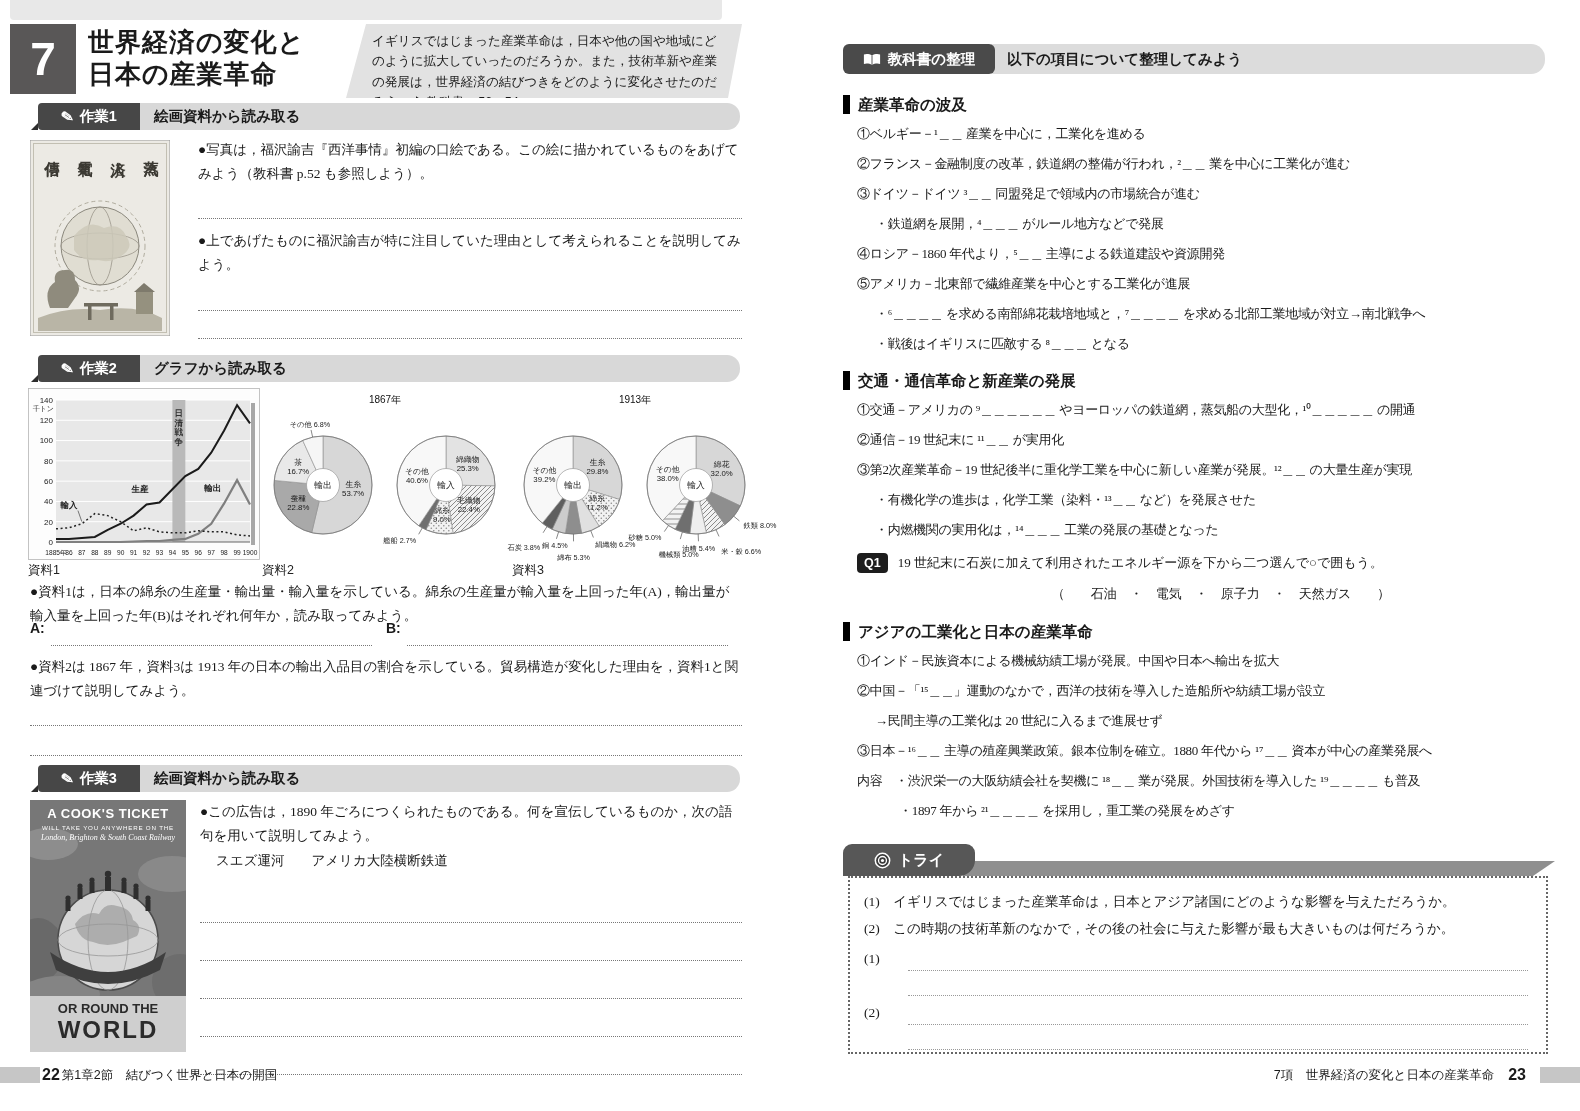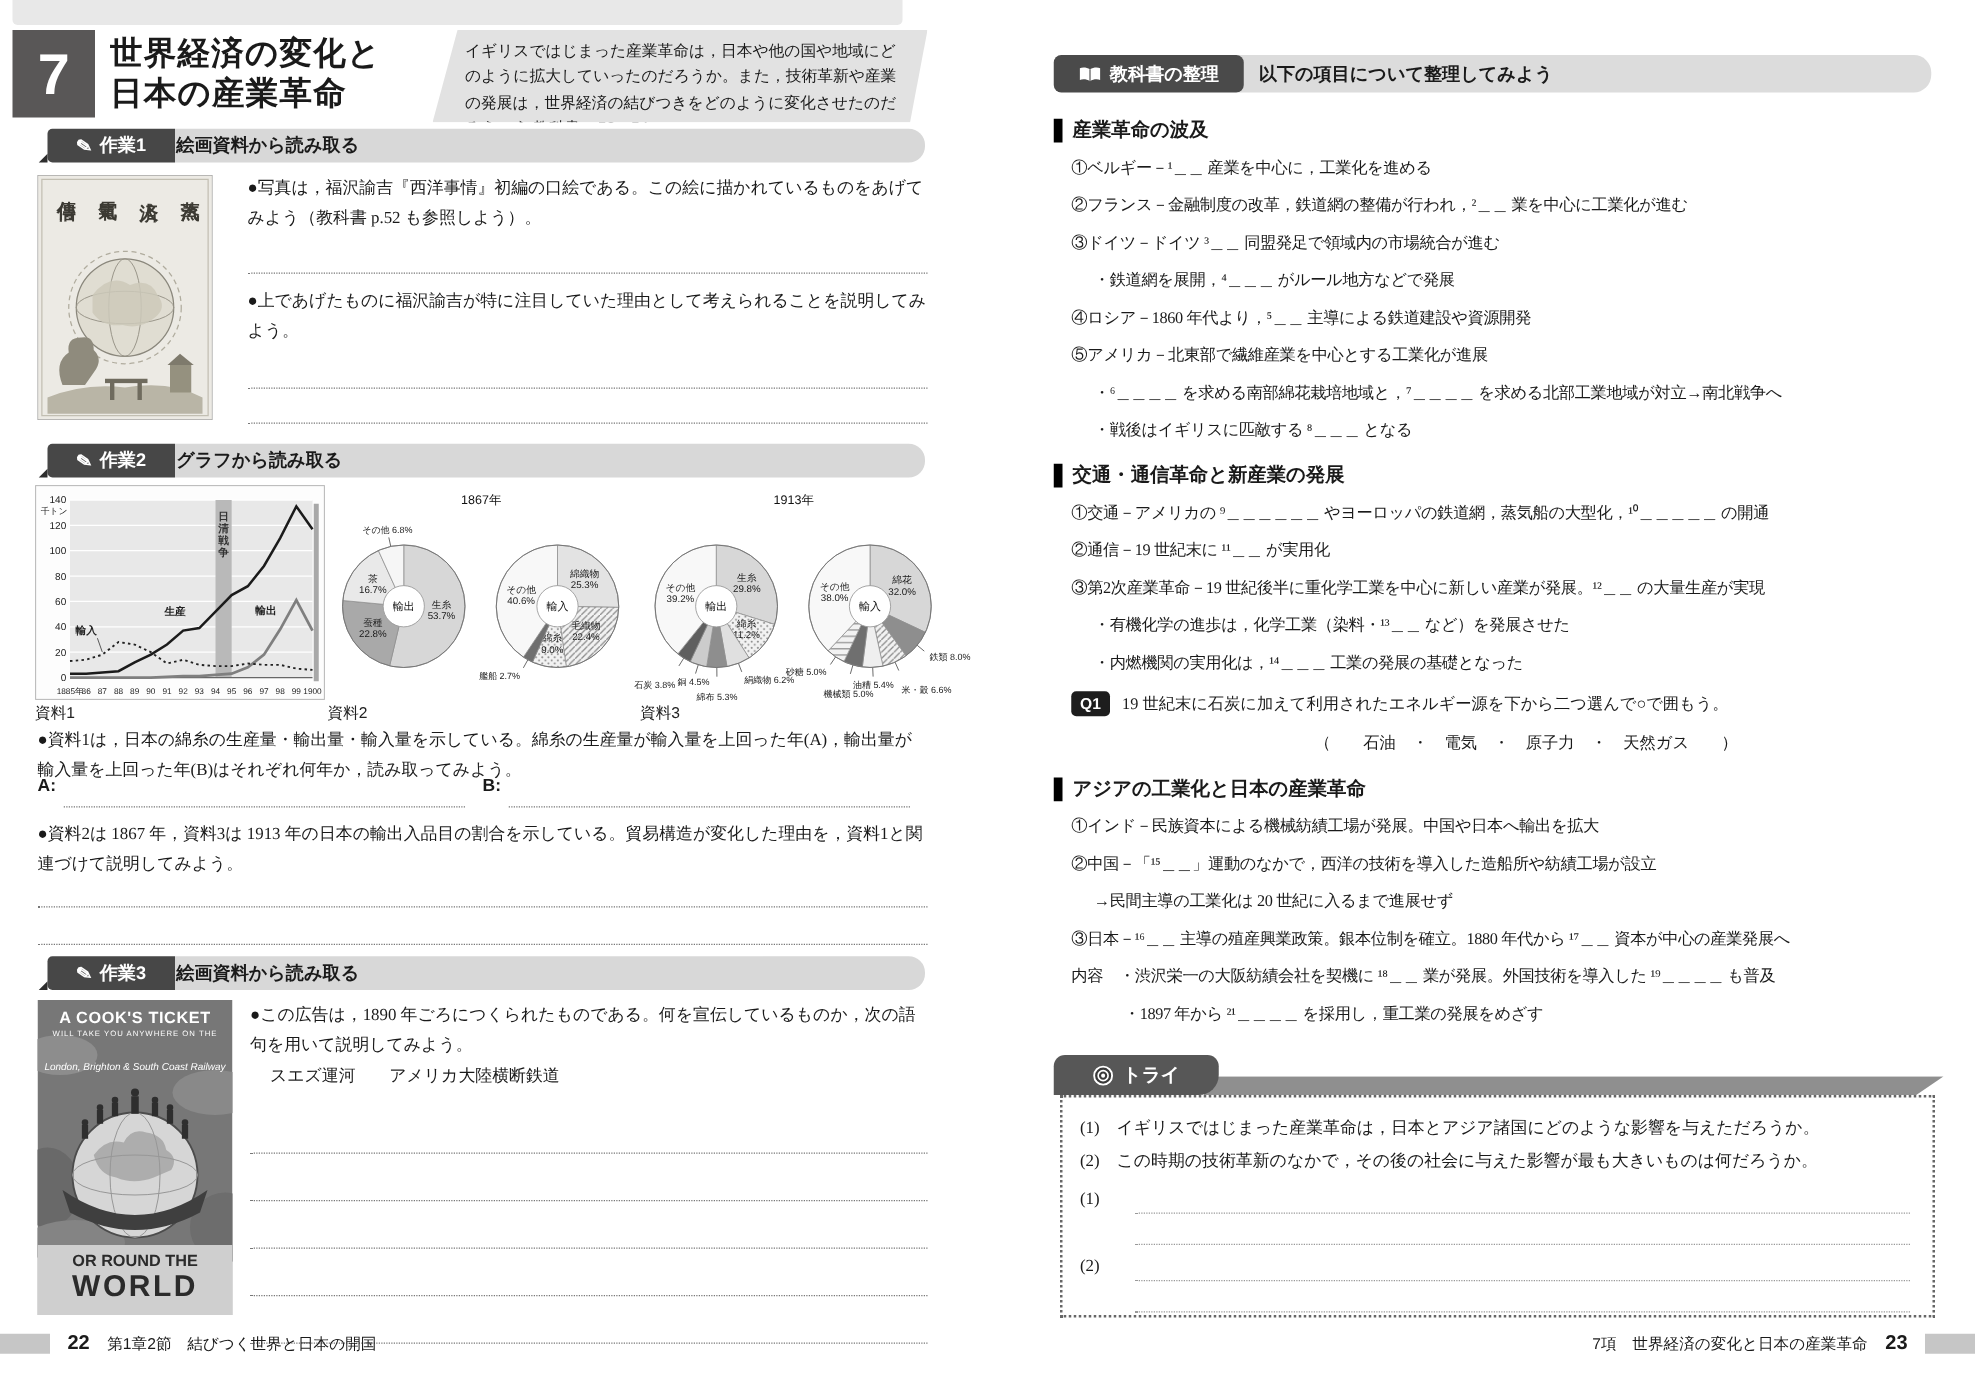--- a/index.html
+++ b/index.html
@@ -16,21 +16,21 @@
     clip-path:polygon(20px 0, 100% 0, calc(100% - 14px) 100%, 0 100%);
     padding:7px 20px 0 26px; font-size:12.6px; line-height:1.62; }
 
   
   .task-row { left:38px; width:702px; height:27px; display:flex; }
   .task-tab { width:102px; background:#474747; color:#fff; font-weight:bold; font-size:14.5px;
     display:flex; align-items:center; justify-content:center; gap:6px; border-radius:4px 0 0 4px; position:relative; }
   .task-tab .pencil { font-size:15px; color:#fff; transform:rotate(-10deg); }
   .task-tab::after { content:""; position:absolute; left:-7px; bottom:0;
     border-top:7px solid transparent; border-right:7px solid #2e2e2e; }
-  .task-head { flex:1; background:#d8d8d8; display:flex; align-items:center; padding-left:1px;
+  .task-head { flex:1; background:#d8d8d8; display:flex; align-items:center; padding-left:14px;
     font-weight:bold; font-size:14.5px; border-radius:0 13px 13px 0; }
   .bullet-p { font-family:"Liberation Serif", serif; font-size:13.5px; line-height:1.8; }
   .ans-line { border-bottom:1.2px dotted #777; }
 
   
   .fz-wrap { left:30px; top:140px; width:140px; height:196px; }
   .fz-col { position:absolute; top:9px; writing-mode:vertical-rl; text-orientation:upright;
     font-family:"Liberation Serif", serif; font-weight:bold; font-size:15px; color:#3c3a33; letter-spacing:1px; }
   .w1-text { left:198px; top:138px; width:544px; }
 
@@ -42,21 +42,21 @@
   .abrow { left:30px; top:620px; width:712px; height:26px; display:flex; font-size:14px; }
   .abrow .half { width:50%; display:flex; gap:6px; }
   .abrow .lab { font-weight:bold; }
   .abrow .ln { flex:1; border-bottom:1.2px dotted #777; margin-right:14px; }
 
   
   .poster-wrap { left:30px; top:800px; width:156px; height:252px; }
   .poster-txt { position:absolute; width:100%; text-align:center; color:#fff; }
   .w3-text { left:200px; top:800px; width:542px; }
 
-  .footer-left { left:0; top:1066px; display:flex; align-items:center; gap:14px; }
+  .footer-left { left:0; top:1066px; display:flex; align-items:center; gap:2px; }
   .footer-right { right:0; top:1066px; display:flex; align-items:center; gap:14px; }
   .pg-block { width:40px; height:16px; background:#c6c6c6; }
   .pg-num { font-size:16px; font-weight:bold; }
   .pg-txt { font-size:12.5px; }
 
   
   .seiri-row { left:843px; top:44px; width:702px; height:30px; display:flex; }
   .seiri-tab { width:152px; background:#4a4a4a; border-radius:6px; color:#fff; font-weight:bold; font-size:14.5px;
     display:flex; align-items:center; justify-content:center; gap:7px; position:relative; z-index:1; }
   .seiri-head { flex:1; background:#dcdcdc; border-radius:0 14px 14px 0; margin-left:-4px;
@@ -371,21 +371,21 @@
       <circle cx="106" cy="86" r="2.6"></circle>
         <rect x="103.5" y="88" width="5" height="11"></rect>
       <circle cx="118" cy="98" r="2.6"></circle>
         <rect x="115.5" y="100" width="5" height="11"></rect>
     </g>
     <path d="M20 152 Q78 192 136 152 L130 170 Q78 198 26 170 Z" fill="#3f3f3f"></path>
     <rect y="196" width="156" height="56" fill="#cfcfcf"></rect>
   </svg>
   <div class="poster-txt" style="top:6px; font-size:13px; font-weight:bold; letter-spacing:0.5px;">A COOK'S TICKET</div>
   <div class="poster-txt" style="top:24px; font-size:6.2px; letter-spacing:0.8px;">WILL TAKE YOU ANYWHERE ON THE</div>
-  <div class="poster-txt" style="top:49px; font-size:8px; font-style:italic; font-family:Liberation Sans, sans-serif;">London, Brighton &amp; South Coast Railway</div>
+  <div class="poster-txt" style="top:33px; font-size:8px; font-style:italic; font-family:Liberation Serif, serif;">London, Brighton &amp; South Coast Railway</div>
   <div class="poster-txt" style="top:201px; font-size:13px; font-weight:bold; color:#2b2b2b;">OR ROUND THE</div>
   <div class="poster-txt" style="top:216px; font-size:24px; font-weight:bold; color:#2b2b2b; letter-spacing:2px;">WORLD</div>
 </div>
 
 <div class="abs w3-text">
   <p class="bullet-p">●この広告は，1890 年ごろにつくられたものである。何を宣伝しているものか，次の語句を用いて説明してみよう。</p>
   <p class="bullet-p" style="padding-left:16px;">スエズ運河　　アメリカ大陸横断鉄道</p>
   <div style="margin-top:16px;">
     <div class="ans-line" style="height:34px;"></div>
     <div class="ans-line" style="height:38px;"></div>

